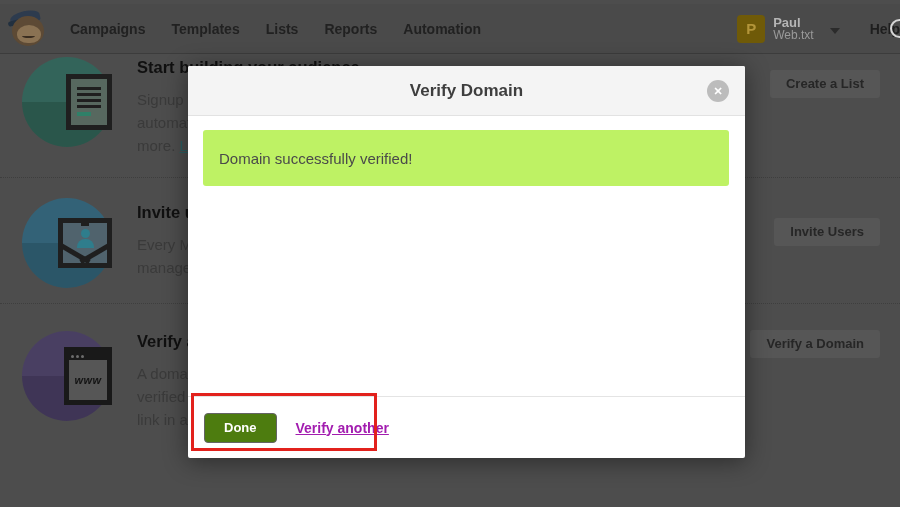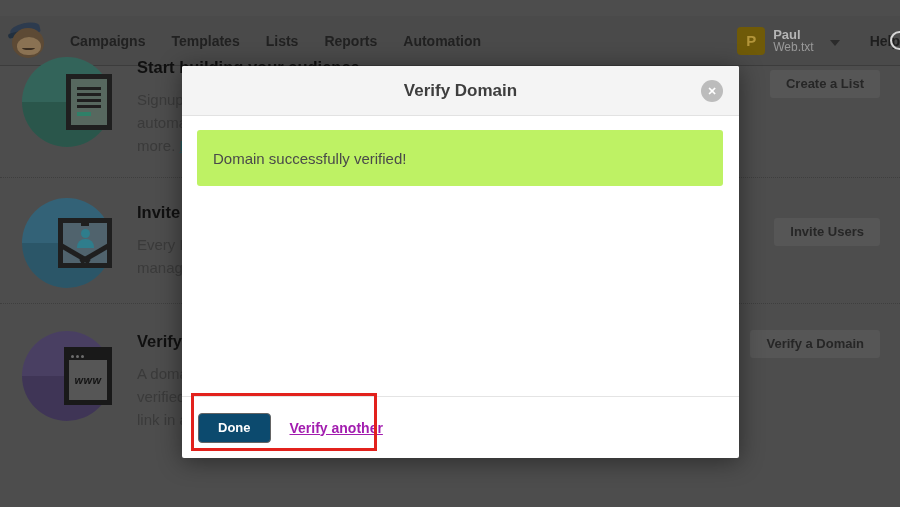--- a/index.html
+++ b/index.html
@@ -1,20 +1,20 @@
 <!DOCTYPE html>
 <html><head>
 <meta charset="utf-8">
 <style>
   * { margin:0; padding:0; box-sizing:border-box; }
   html,body { width:900px; height:507px; overflow:hidden; }
   body { position:relative; font-family:"Liberation Sans", sans-serif; background:#4d4d4d; }
 
   
-  .nav { position:absolute; top:16px; left:0; width:900px; height:50px;
+  .nav { position:absolute; top:4px; left:0; width:900px; height:50px;
          background:#4a4a4a; border-bottom:1px solid #3c3c3c;
          display:flex; align-items:center; }
   .logo { width:40px; height:42px; margin-left:9px; position:relative; flex-shrink:0; }
   .logo .head  { position:absolute; left:3px; top:8px; width:32px; height:30px;
                  background:#5d4a35; border-radius:50%; }
   .logo .face  { position:absolute; left:8px; top:17px; width:24px; height:18px;
                  background:#8a7253; border-radius:50% 50% 45% 45%; }
   .logo .cap   { position:absolute; left:1px; top:3px; width:30px; height:13px;
                  background:#2d3b4e; border-radius:50% 50% 20% 20%; transform:rotate(-12deg); }
   .logo .brim  { position:absolute; left:-1px; top:12px; width:16px; height:5px;
@@ -80,37 +80,37 @@
                       background:#1f1f1f; transform:rotate(-30deg); }
   .browser-icon { width:48px; height:58px; border:5px solid #191919; background:#565656;
                   display:flex; flex-direction:column; }
   .browser-icon .bar-top { height:8px; background:#191919; display:flex;
                            align-items:center; gap:2px; padding-left:2px; flex-shrink:0; }
   .browser-icon .dot { width:3px; height:3px; border-radius:50%; background:#6c6c6c; }
   .browser-icon .www { flex:1; display:flex; align-items:center; justify-content:center;
                        font-size:11px; font-weight:bold; color:#141414; letter-spacing:0.5px; }
 
   
-  .modal { position:absolute; left:182px; top:66px; width:557px; height:392px;
+  .modal { position:absolute; left:188px; top:66px; width:557px; height:392px;
            background:#ffffff; border-radius:2px; box-shadow:0 3px 24px rgba(0,0,0,0.45); }
   .modal-header { position:relative; height:50px; background:#f4f4f4;
                   border-bottom:1px solid #e2e2e2; border-radius:2px 2px 0 0; }
   .modal-title { text-align:center; line-height:50px; font-size:17px;
                  font-weight:bold; color:#3e3e3e; }
   .modal-close { position:absolute; right:16px; top:14px; width:22px; height:22px;
                  border:none; border-radius:50%; background:#bcbcbc; color:#ffffff;
                  font-size:11px; font-weight:bold; line-height:22px; text-align:center;
                  cursor:pointer; font-family:inherit; }
   .success-banner { margin:14px 16px 0 15px; height:56px; background:#bef264;
                     border-radius:3px; display:flex; align-items:center;
                     padding-left:16px; font-size:15px; color:#4a4a4a; }
   .modal-footer { position:absolute; left:0; right:0; bottom:0; height:62px;
                   border-top:1px solid #e4e4e4; display:flex; align-items:center;
                   padding-left:16px; }
-  .done-btn { height:30px; padding:0 19px; background:#0c4a6e; border:1px solid #646464;
+  .done-btn { height:30px; padding:0 19px; background:#4d7c0f; border:1px solid #646464;
               border-radius:4px; color:#ffffff; font-size:13px; font-weight:bold;
               cursor:pointer; font-family:inherit; }
   .verify-another { margin-left:19px; font-size:14px; font-weight:bold;
                     color:#a21caf; text-decoration:underline; cursor:pointer; }
 
   
   .annotation { position:absolute; left:191px; top:393px; width:186px; height:58px;
                 border:3px solid #e2211c; z-index:10; pointer-events:none; }
 </style>
 </head>

